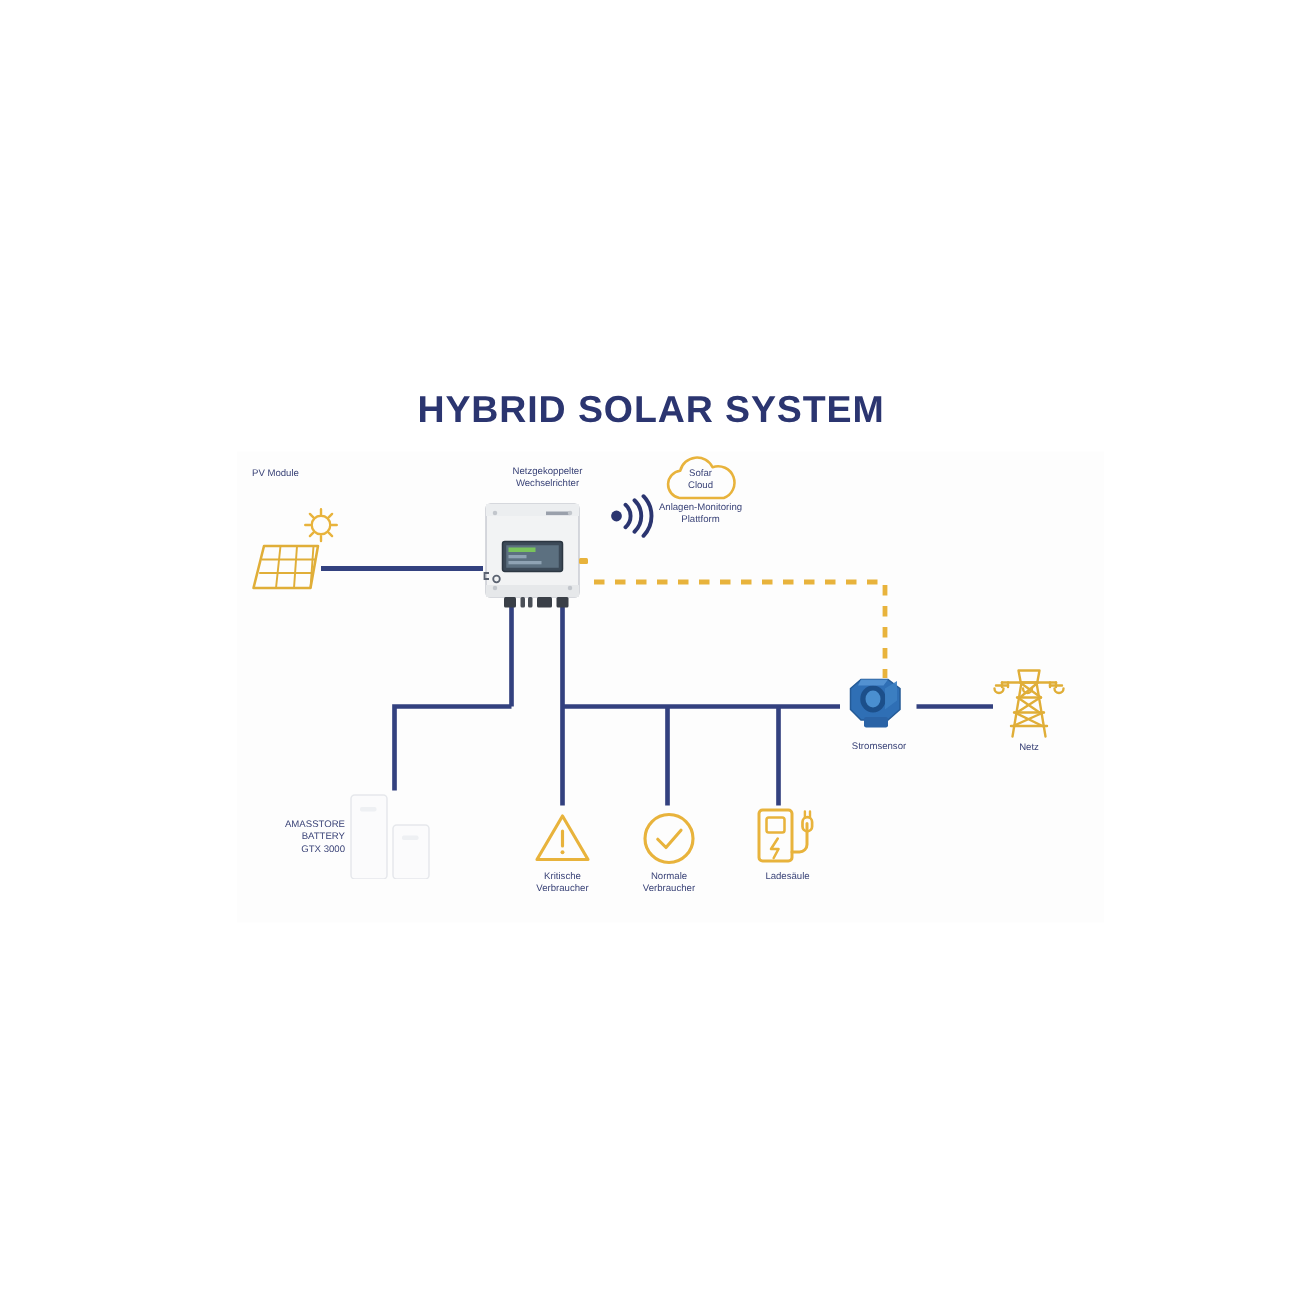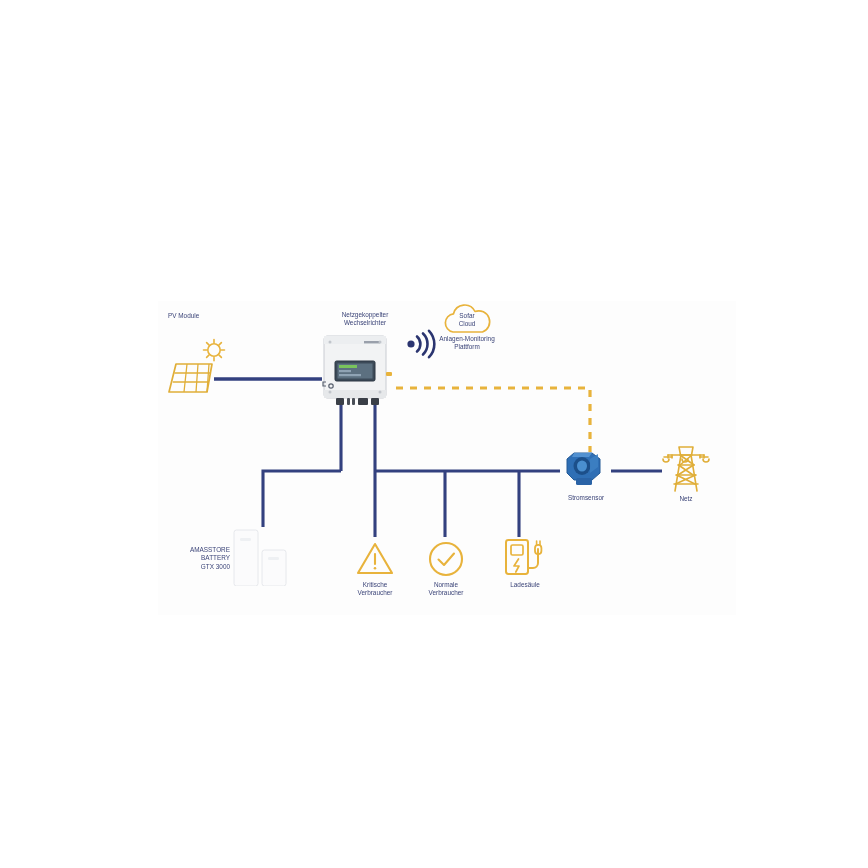--- a/index.html
+++ b/index.html
@@ -41,20 +41,21 @@
 
   .ico{position:absolute;}
 </style>
 </head>
 <body>
 
 <div id="stage">
 
   <div id="panel"></div>
 
+  <div id="title">HYBRID SOLAR SYSTEM</div>
 
   <svg id="wires" viewBox="0 0 868 868">
 
     <path d="M214 379 H322" stroke="#33417f" stroke-width="3.4" fill="none"></path>
 
     <path d="M341 404 V471" stroke="#33417f" stroke-width="3.1" fill="none"></path>
     <path d="M375 404 V537" stroke="#33417f" stroke-width="3.1" fill="none"></path>
 
     <path d="M341 471 H263 V527" stroke="#33417f" stroke-width="3.1" fill="none"></path>
 

